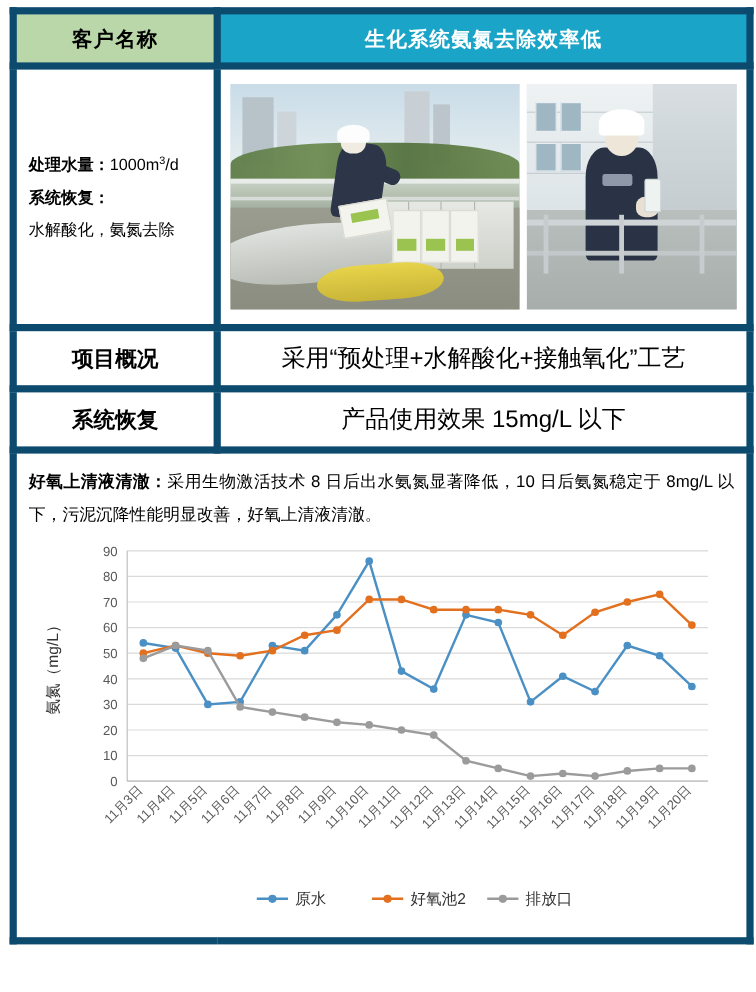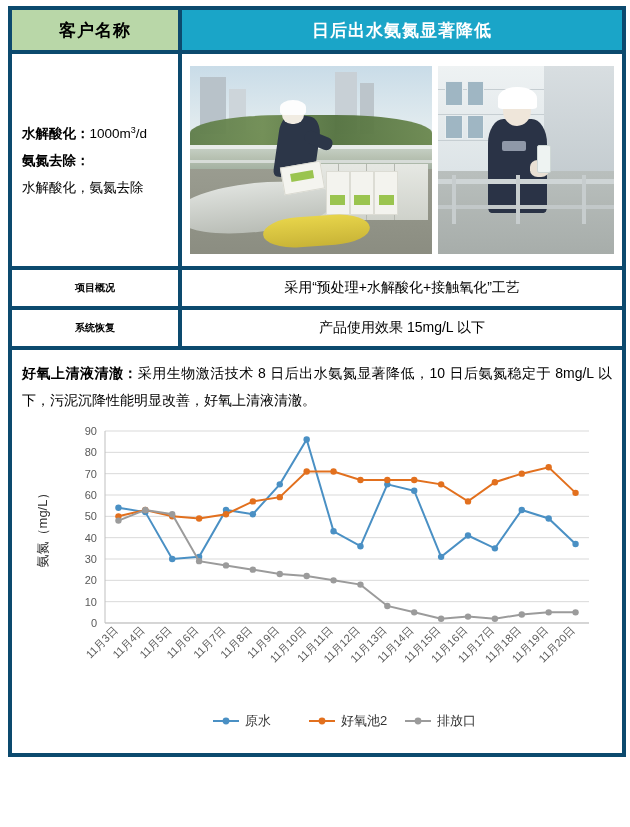--- a/index.html
+++ b/index.html
@@ -15,21 +15,21 @@
     width:630px;height:827px;
     box-sizing:border-box;
     padding:6px 8px 0 8px;
   }
   table.main{
     width:614px;
     border-collapse:collapse;
     table-layout:fixed;
   }
   table.main td{
-    border:4px solid #0c4a6e;
+    border:6px solid #0c4a6e;
     vertical-align:middle;
   }
   .hdr-left{
     background:#b9d7a8;
     text-align:center;
     font-weight:bold;
     font-size:17px;
     height:38px;
     letter-spacing:1px;
   }
@@ -132,27 +132,27 @@
     background:#ffffff;border-radius:50% 50% 12% 12%;}
   .p2 .hand{position:absolute;left:52%;top:50%;width:11%;height:9%;
     background:#e9e0d4;border-radius:40%;}
   .p2 .bottle{position:absolute;left:56%;top:42%;width:7%;height:14%;
     background:#eef3f2;border:1px solid #cfd8d6;border-radius:2px;}
   .p2 .badge{position:absolute;left:36%;top:40%;width:14%;height:5%;background:#8f98a8;border-radius:2px;}
 
   .row-label{
     text-align:center;
     font-weight:bold;
-    font-size:10px;
+    font-size:18px;
     padding:9px 4px;
     width:122px;
   }
   .row-value{
     text-align:center;
-    font-size:14px;
+    font-size:20px;
     padding:9px 6px;
     margin-top:21px;
   }
   .effect-cell{
     padding:10px 10px 12px 10px;
     font-size:14px;
     line-height:1.95;
     text-align:justify;
   }
   .effect-cell b{font-weight:bold;}
@@ -168,29 +168,29 @@
 
 <div class="sheet">
   <table class="main">
     <colgroup>
         <col style="width:170px">
         <col style="width:444px">
       </colgroup>
     <tbody>
       <tr>
         <td class="hdr-left">客户名称</td>
-        <td class="hdr-right">日后出水氨氮显著降低</td>
+        <td class="hdr-right">生化系统氨氮去除效率低</td>
       </tr>
       <tr>
         <td class="info-cell">
           <div>
-            <b>水解酸化：</b><span>1000m</span><sup>3</sup><span>/d</span>
+            <b>处理水量：</b><span>1000m</span><sup>3</sup><span>/d</span>
           </div>
           <div>
-            <b>氨氮去除：</b>
+            <b>系统恢复：</b>
           </div>
           <div>水解酸化，氨氮去除</div>
         </td>
         <td class="photo-cell">
           <div class="photos">
             <div class="photo left p1">
               <div class="sky"></div>
               <div class="bldg b1"></div>
                 <div class="bldg b2"></div>
               <div class="bldg b3"></div>

